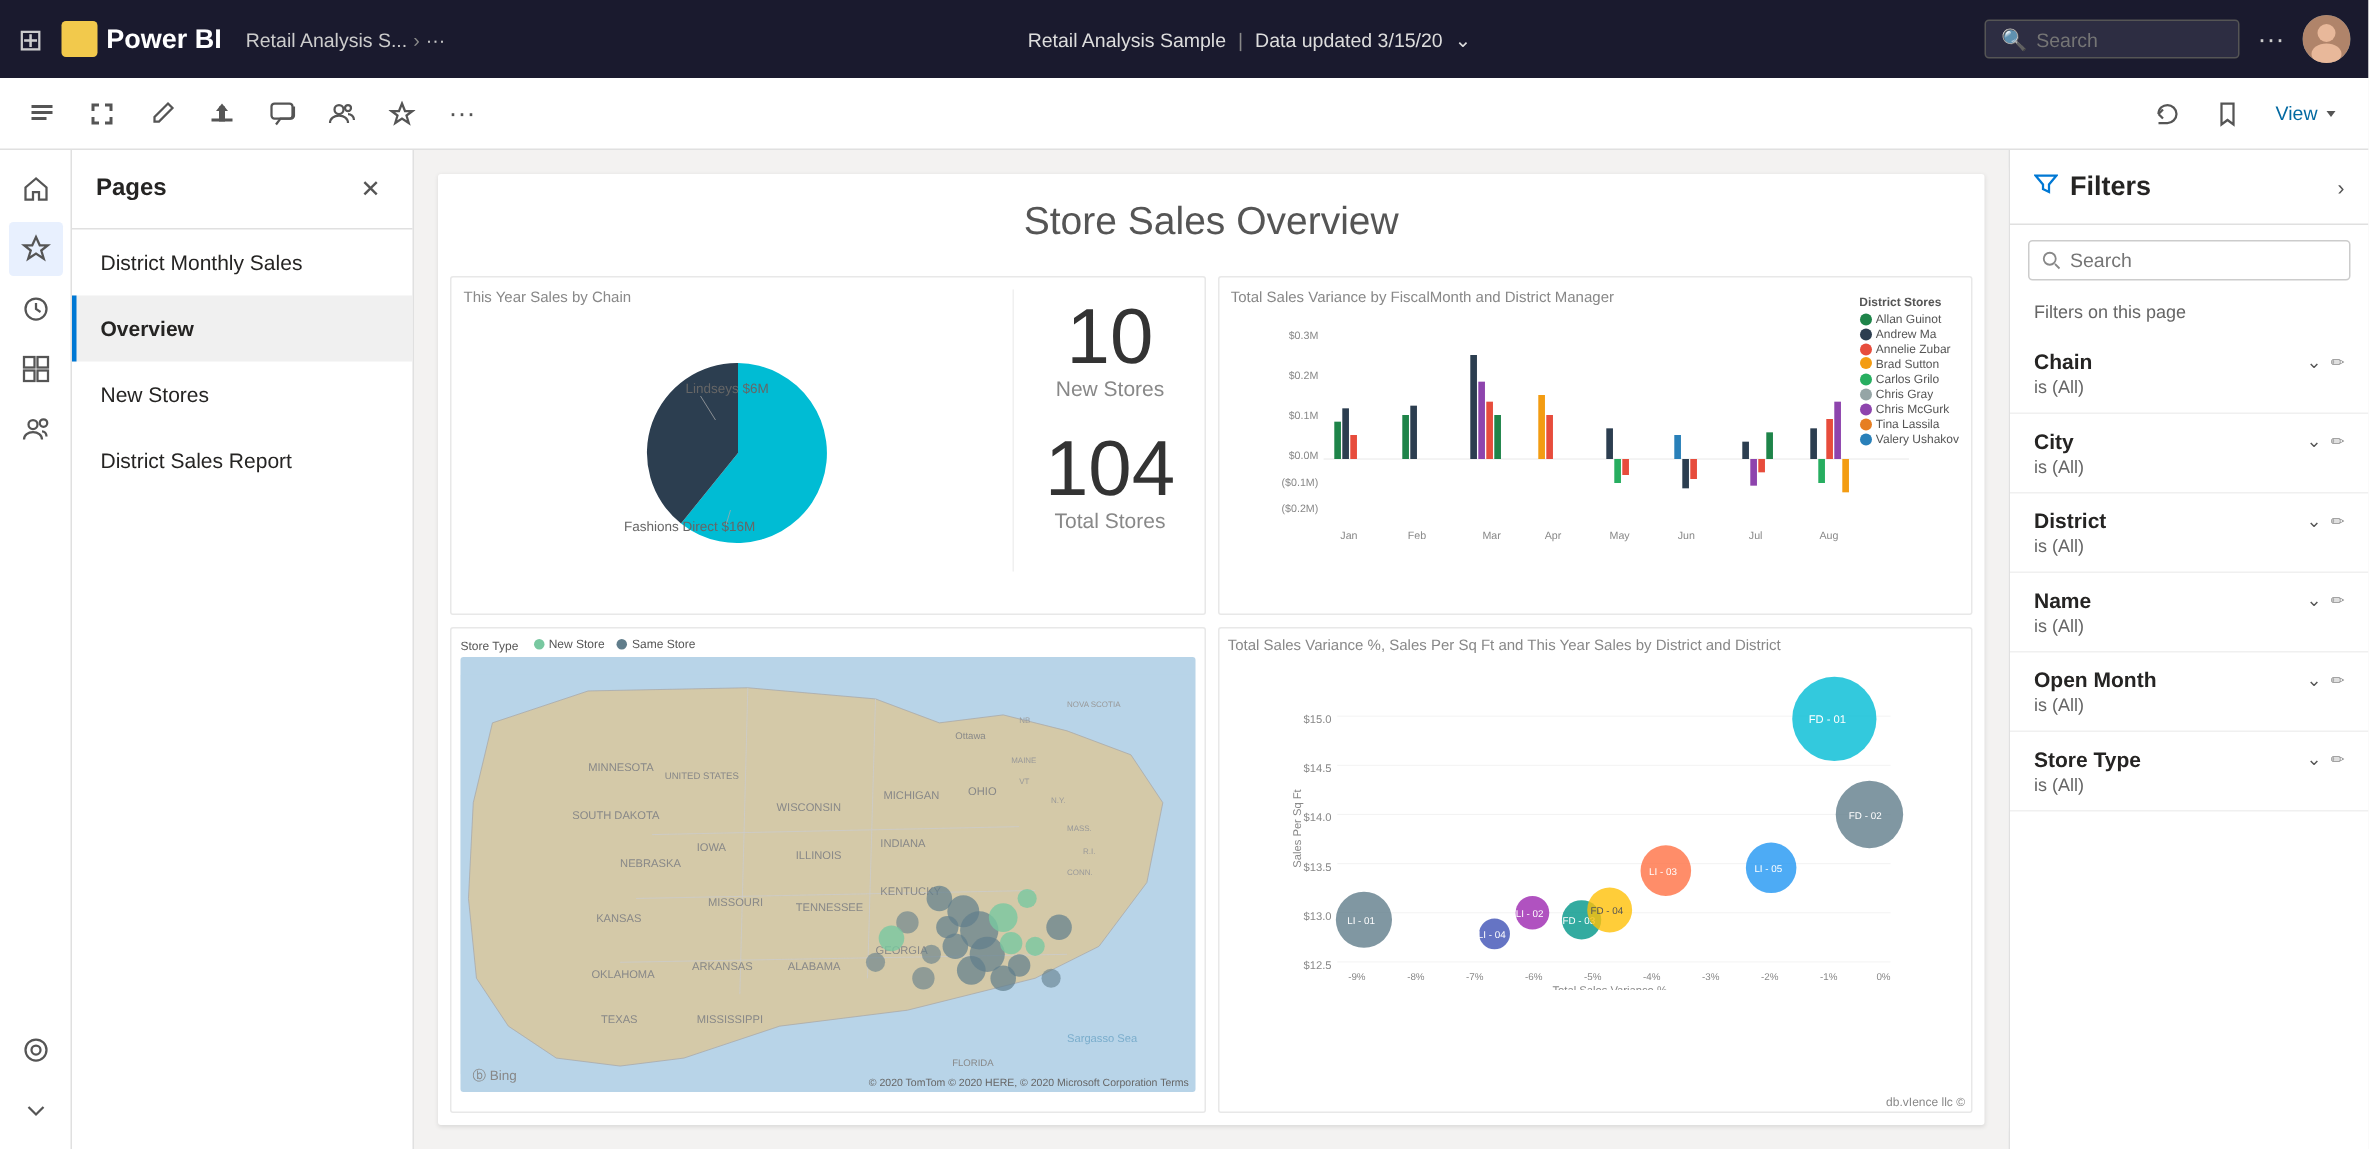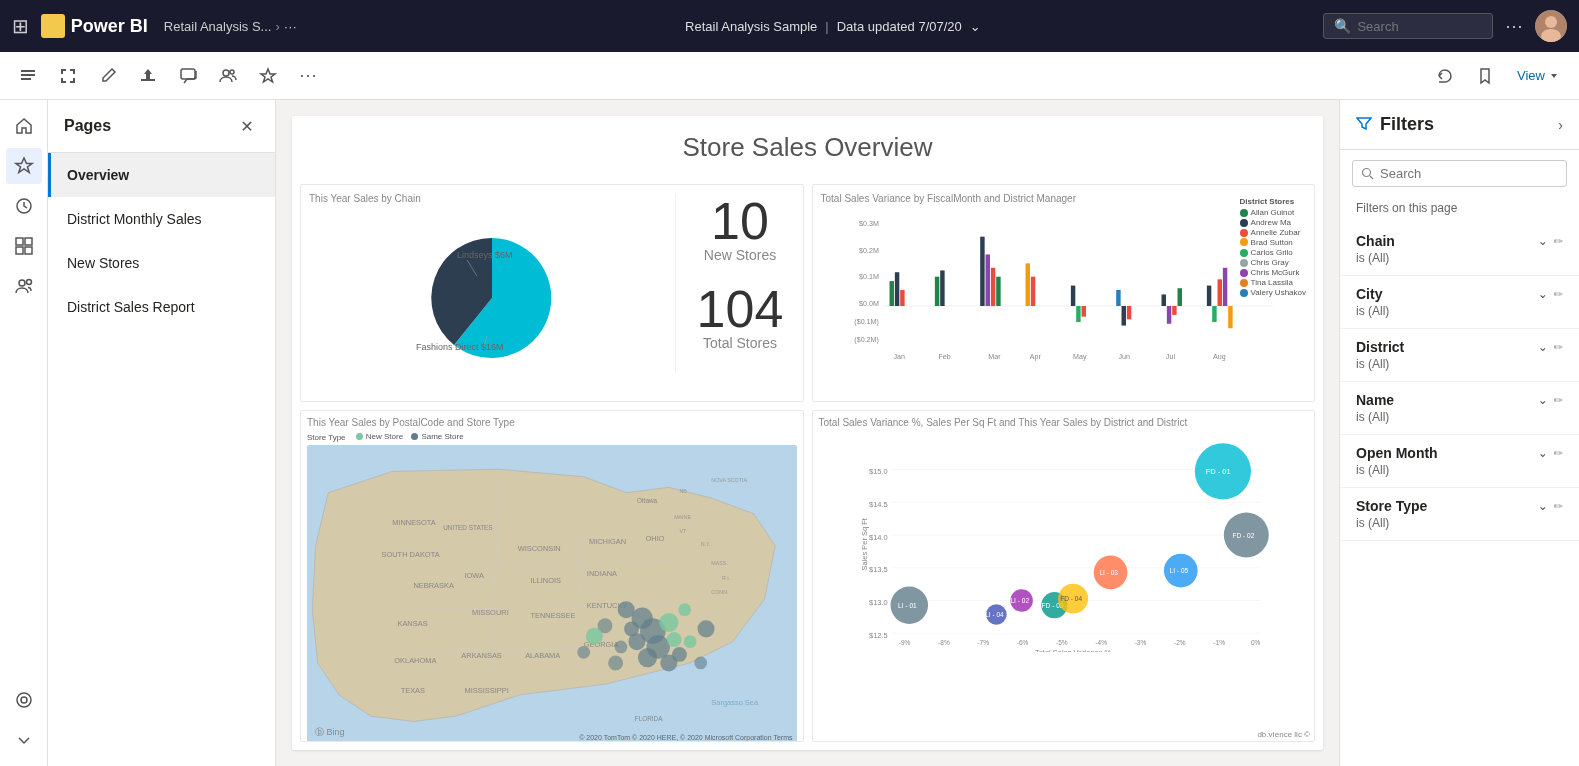--- a/index.html
+++ b/index.html
@@ -180,21 +180,21 @@
   </div>
   <span class="breadcrumb">
     <span>Retail Analysis S...</span>
     <span class="chevron">›</span>
     <span>···</span>
   </span>
   <div class="spacer"></div>
   <div class="center-title">
     <span>Retail Analysis Sample</span>
     <span class="separator">|</span>
-    <span>Data updated 7/07/20</span>
+    <span>Data updated 3/15/20</span>
     <span style="cursor:pointer">⌄</span>
   </div>
   <div class="spacer"></div>
   <div class="search-box">
     <span class="search-icon-top">🔍</span>
     <input type="text" placeholder="Search" style="">
   </div>
   <span class="more-btn">···</span>
   <div class="avatar">
     <svg width="32" height="32" viewBox="0 0 32 32">
@@ -318,22 +318,22 @@
         </svg>
     </div>
   </div>
 
   <div class="pages-panel">
     <div class="panel-header">
       <span class="panel-title">Pages</span>
       <span class="close-btn">✕</span>
     </div>
     <div class="page-list" id="page-list">
+        <div class="page-item">District Monthly Sales</div>
         <div class="page-item active">Overview</div>
-        <div class="page-item">District Monthly Sales</div>
         <div class="page-item">New Stores</div>
         <div class="page-item">District Sales Report</div>
       </div>
   </div>
 
   <div class="report-canvas">
     <div class="canvas-inner">
       <div class="report-title">Store Sales Overview</div>
 
       <div class="visuals-grid">
@@ -434,21 +434,20 @@
             <div style="display:flex;align-items:flex-start;gap:3px;margin-bottom:1px;"><span style="width:8px;height:8px;border-radius:50%;background:#f39c12;display:inline-block;"></span> Brad Sutton</div>
             <div style="display:flex;align-items:flex-end;gap:3px;margin-bottom:1px;"><span style="width:8px;height:8px;border-radius:50%;background:#27ae60;display:inline-block;"></span> Carlos Grilo</div>
             <div style="display:flex;align-items:center;gap:3px;margin-bottom:1px;"><span style="width:8px;height:8px;border-radius:50%;background:#95a5a6;display:inline-block;"></span> Chris Gray</div>
             <div style="display:flex;align-items:center;gap:3px;margin-bottom:1px;"><span style="width:8px;height:8px;border-radius:50%;background:#8e44ad;display:inline-block;"></span> Chris McGurk</div>
             <div style="display:flex;align-items:center;gap:3px;margin-bottom:1px;"><span style="width:8px;height:8px;border-radius:50%;background:#e67e22;display:inline-block;"></span> Tina Lassila</div>
             <div style="display:flex;align-items:center;gap:3px;"><span style="width:8px;height:8px;border-radius:50%;background:#2980b9;display:inline-block;"></span> Valery Ushakov</div>
           </div>
         </div>
 
         <div class="visual-card" style="padding:6px;">
-          <div class="visual-title">This Year Sales by PostalCode and Store Type</div>
           <div style="font-size:8px;color:#555;margin-bottom:3px;">
             <span>Store Type</span>
             <span style="margin-left:8px;display:inline-flex;align-items:center;gap:3px;"><span style="width:7px;height:7px;border-radius:50%;background:#78c8a0;display:inline-block;"></span> New Store</span>
             <span style="margin-left:6px;display:inline-flex;align-items:center;gap:3px;"><span style="width:7px;height:7px;border-radius:50%;background:#607d8b;display:inline-block;"></span> Same Store</span>
           </div>
           <div class="map-area">
 
             <svg width="100%" height="100%" viewBox="0 0 460 250" style="display:block;">
 
               <rect width="460" height="250" fill="#b8d4e8"></rect>

